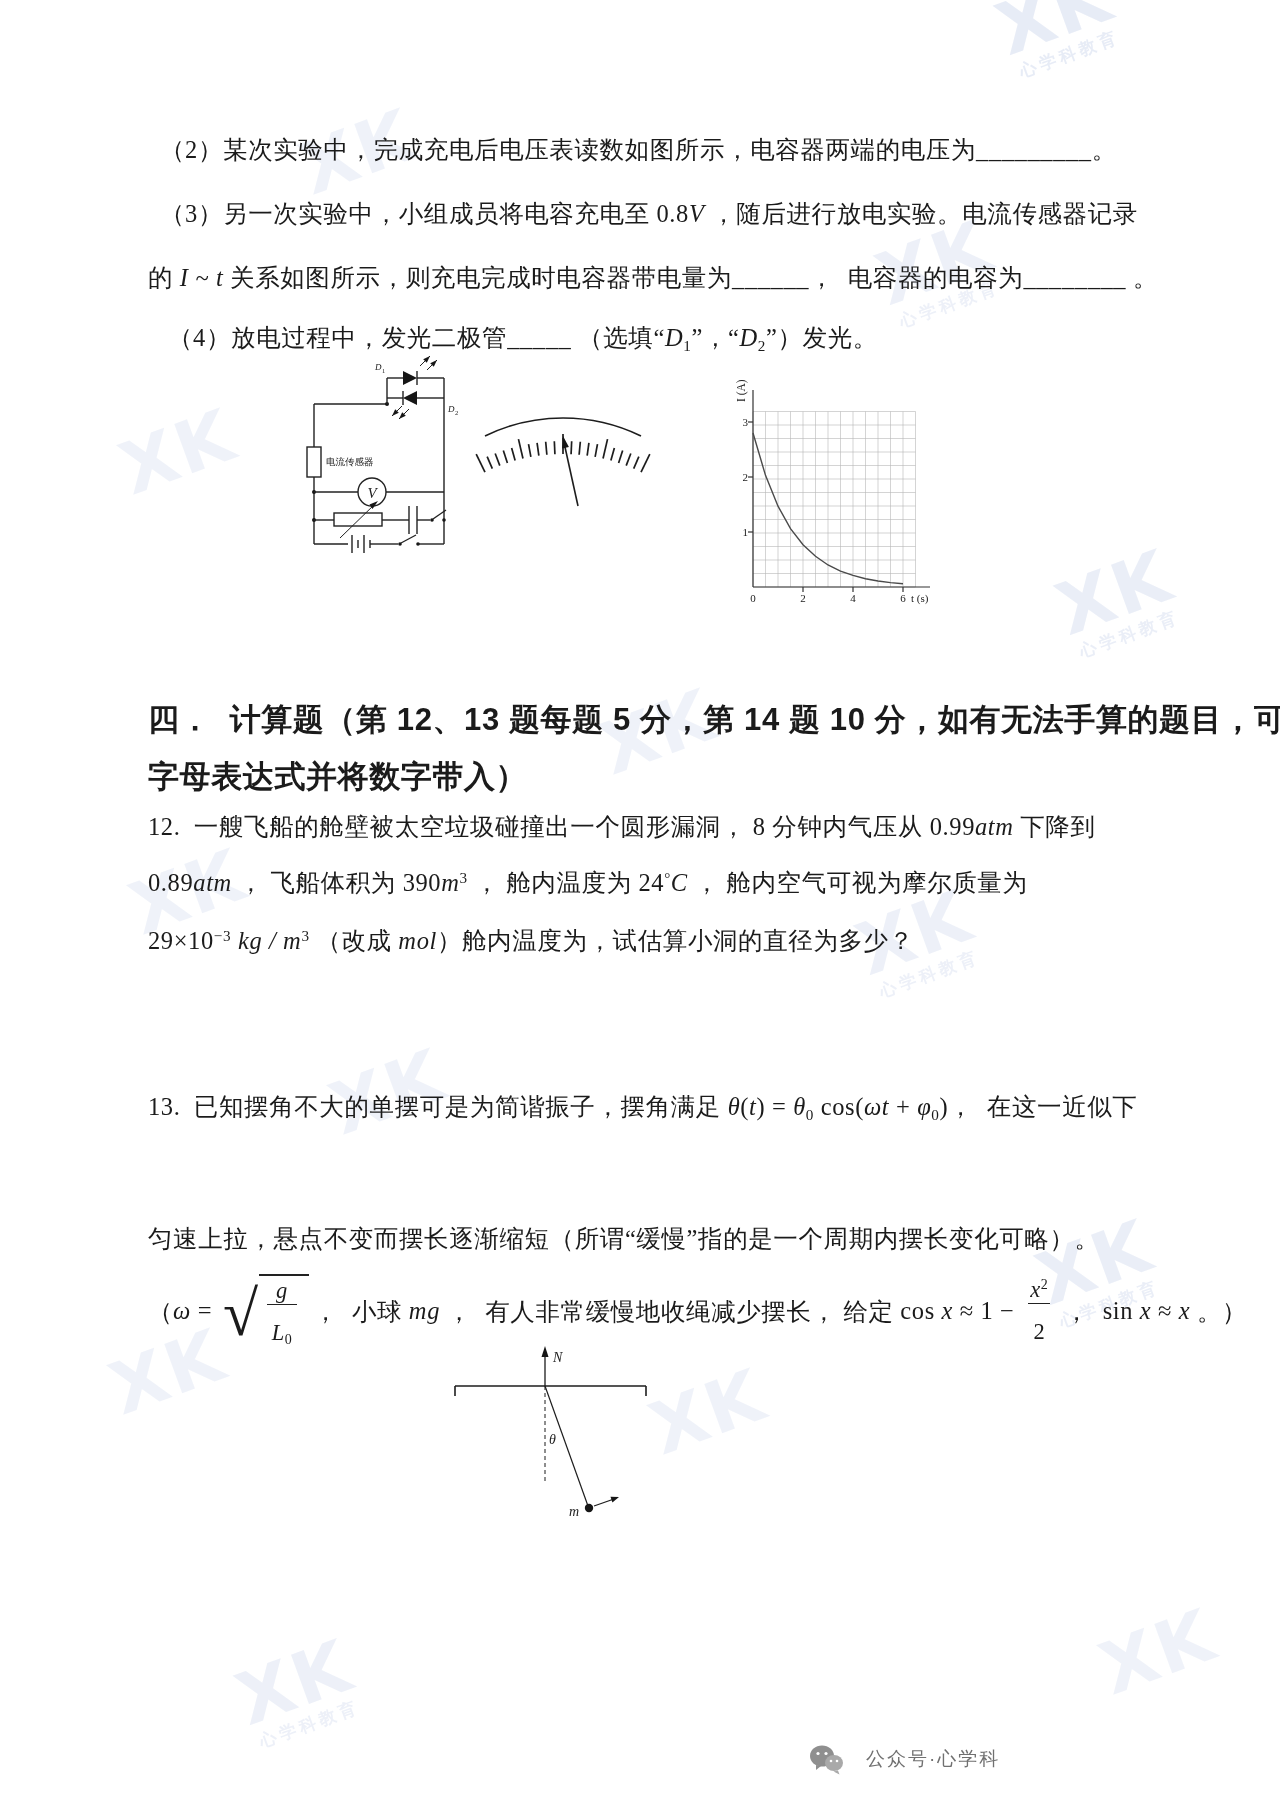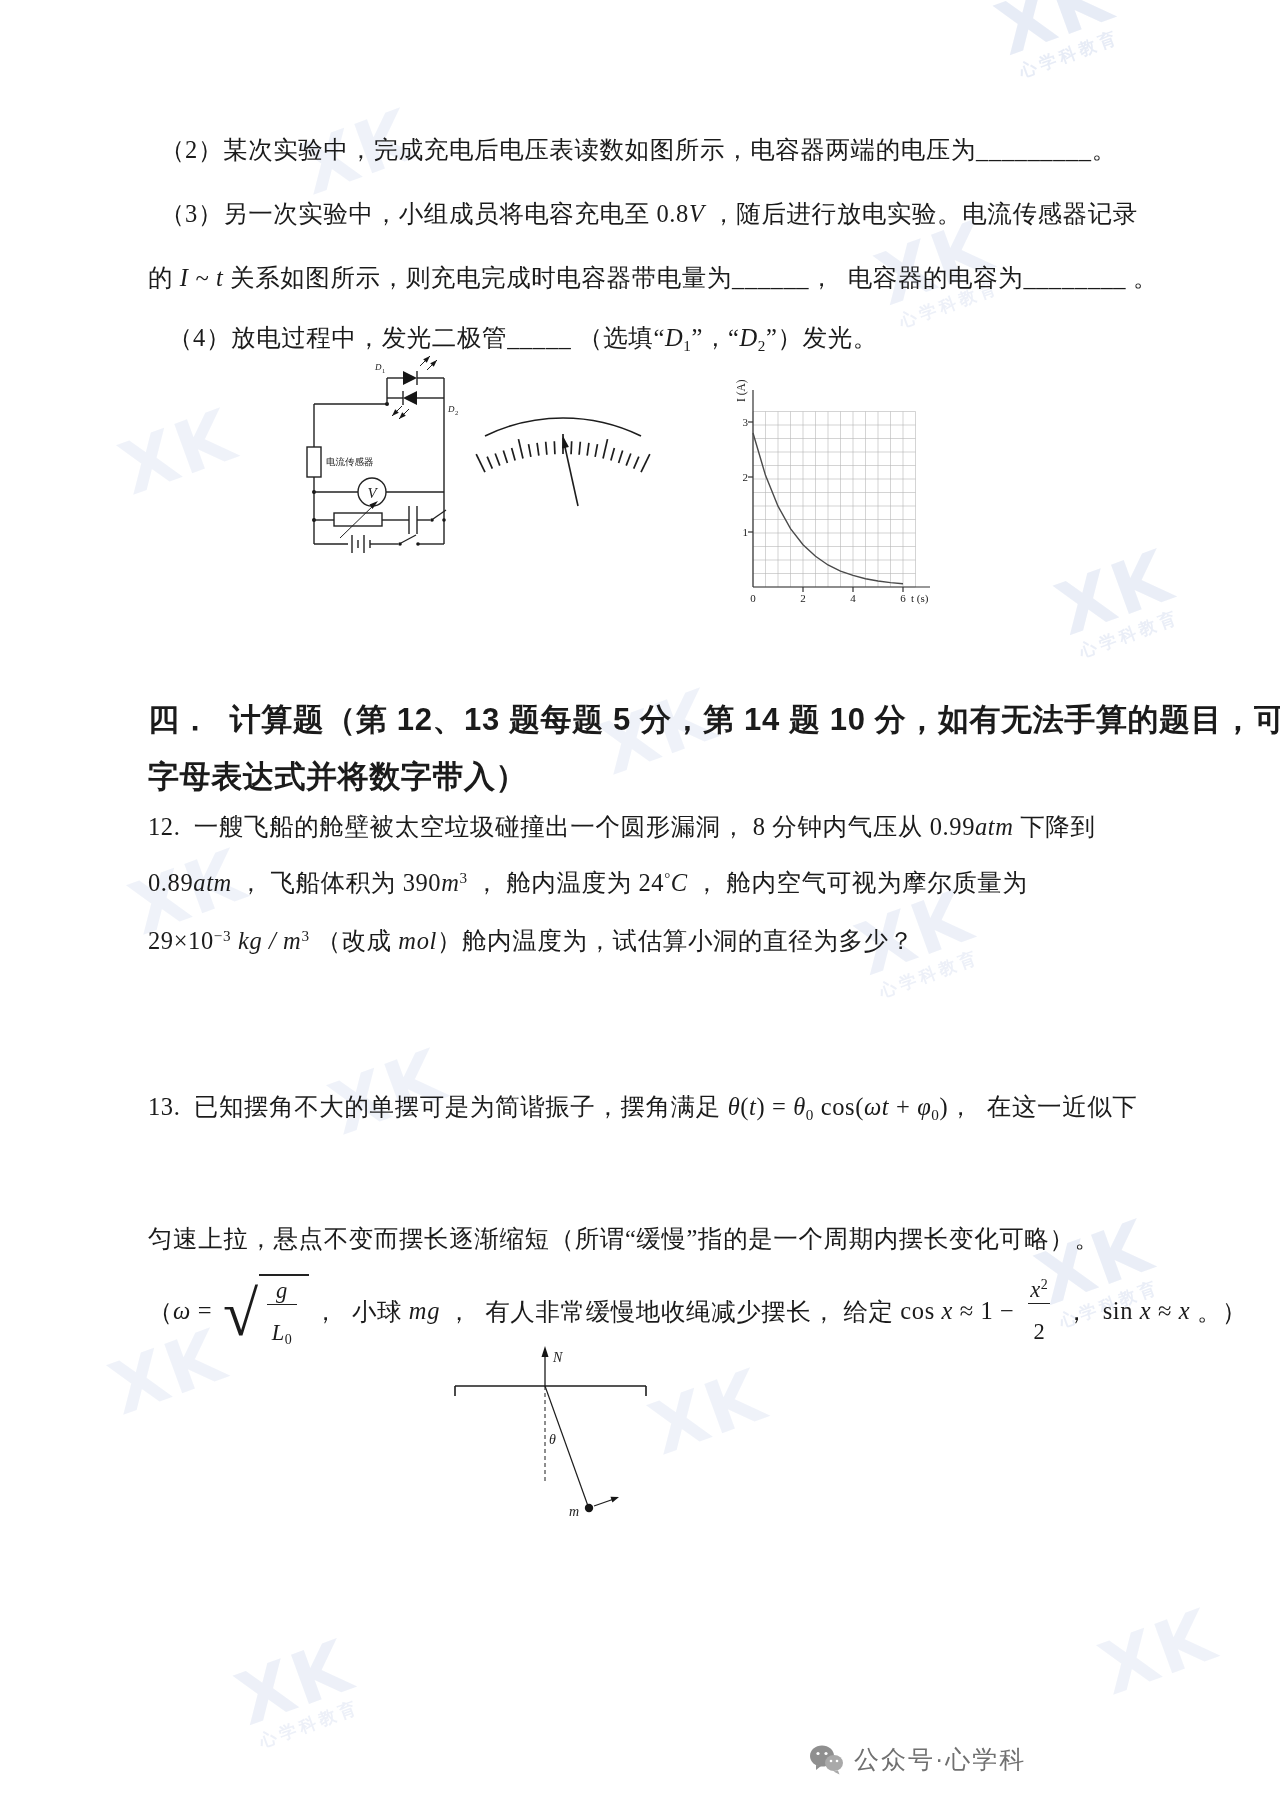--- a/index.html
+++ b/index.html
@@ -26,22 +26,22 @@
   .sqrt .rad{font-size:64px;line-height:.85;font-weight:400;transform:translateY(3px);}
   .sqrt .body{border-top:2.2px solid #222;padding:3px 8px 0 4px;}
   svg .wire{stroke:#222;stroke-width:1.4;fill:none;}
   svg .thin{stroke:#222;stroke-width:1;fill:none;}
   svg .blk{fill:#161616;stroke:none;}
   svg text{font-family:"Liberation Serif","DejaVu Serif",serif;fill:#222;}
   [data-name="it-grid"] line{stroke:#b7b7b7;stroke-width:.6;}
   [data-name="gauge-ticks"] line{stroke:#1d1d1d;stroke-width:1.7;}
   .axis{stroke:#333;stroke-width:1.2;}
   .curve{stroke:#4a4a4a;stroke-width:1.4;fill:none;}
-  .footer{position:absolute;z-index:2;display:flex;align-items:center;gap:10px;
-          font-family:"Liberation Sans","DejaVu Sans",sans-serif;color:#707070;font-size:25px;letter-spacing:2px;}
+  .footer{position:absolute;z-index:2;display:flex;align-items:center;gap:22px;
+          font-family:"Liberation Sans","DejaVu Sans",sans-serif;color:#707070;font-size:19px;letter-spacing:2px;}
 </style>
 </head>
 <body>
 
 <div class="page" data-name="exam-page">
 
   <div class="wm" style="left:1000px;top:-20px" data-name="watermark-mark">
       <span class="wm-big">XK</span>
       <span class="wm-small">心学科教育</span>
     </div>

